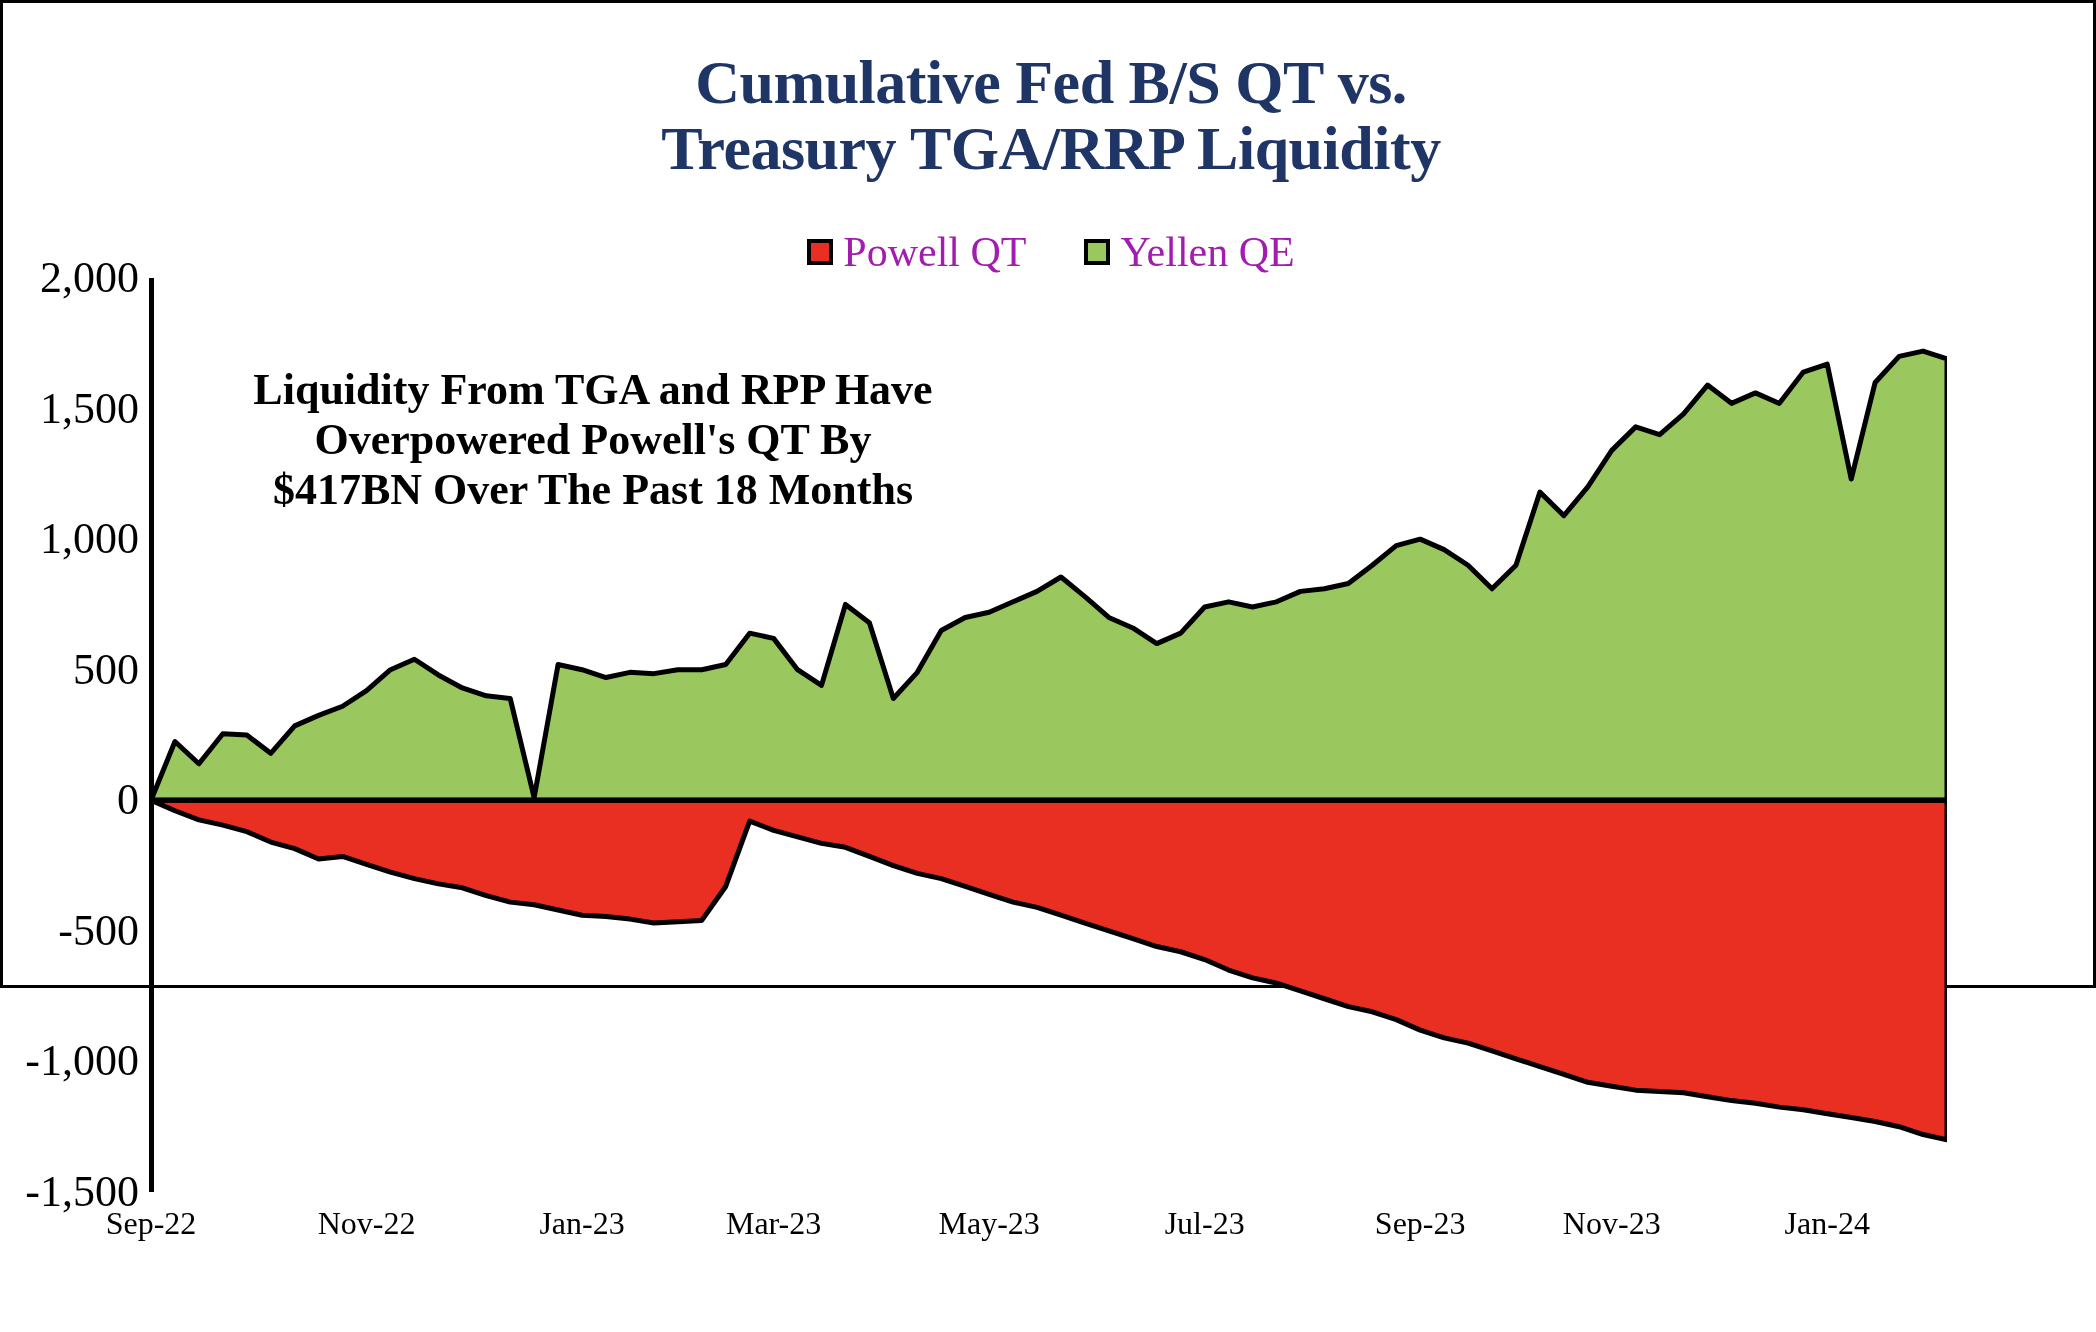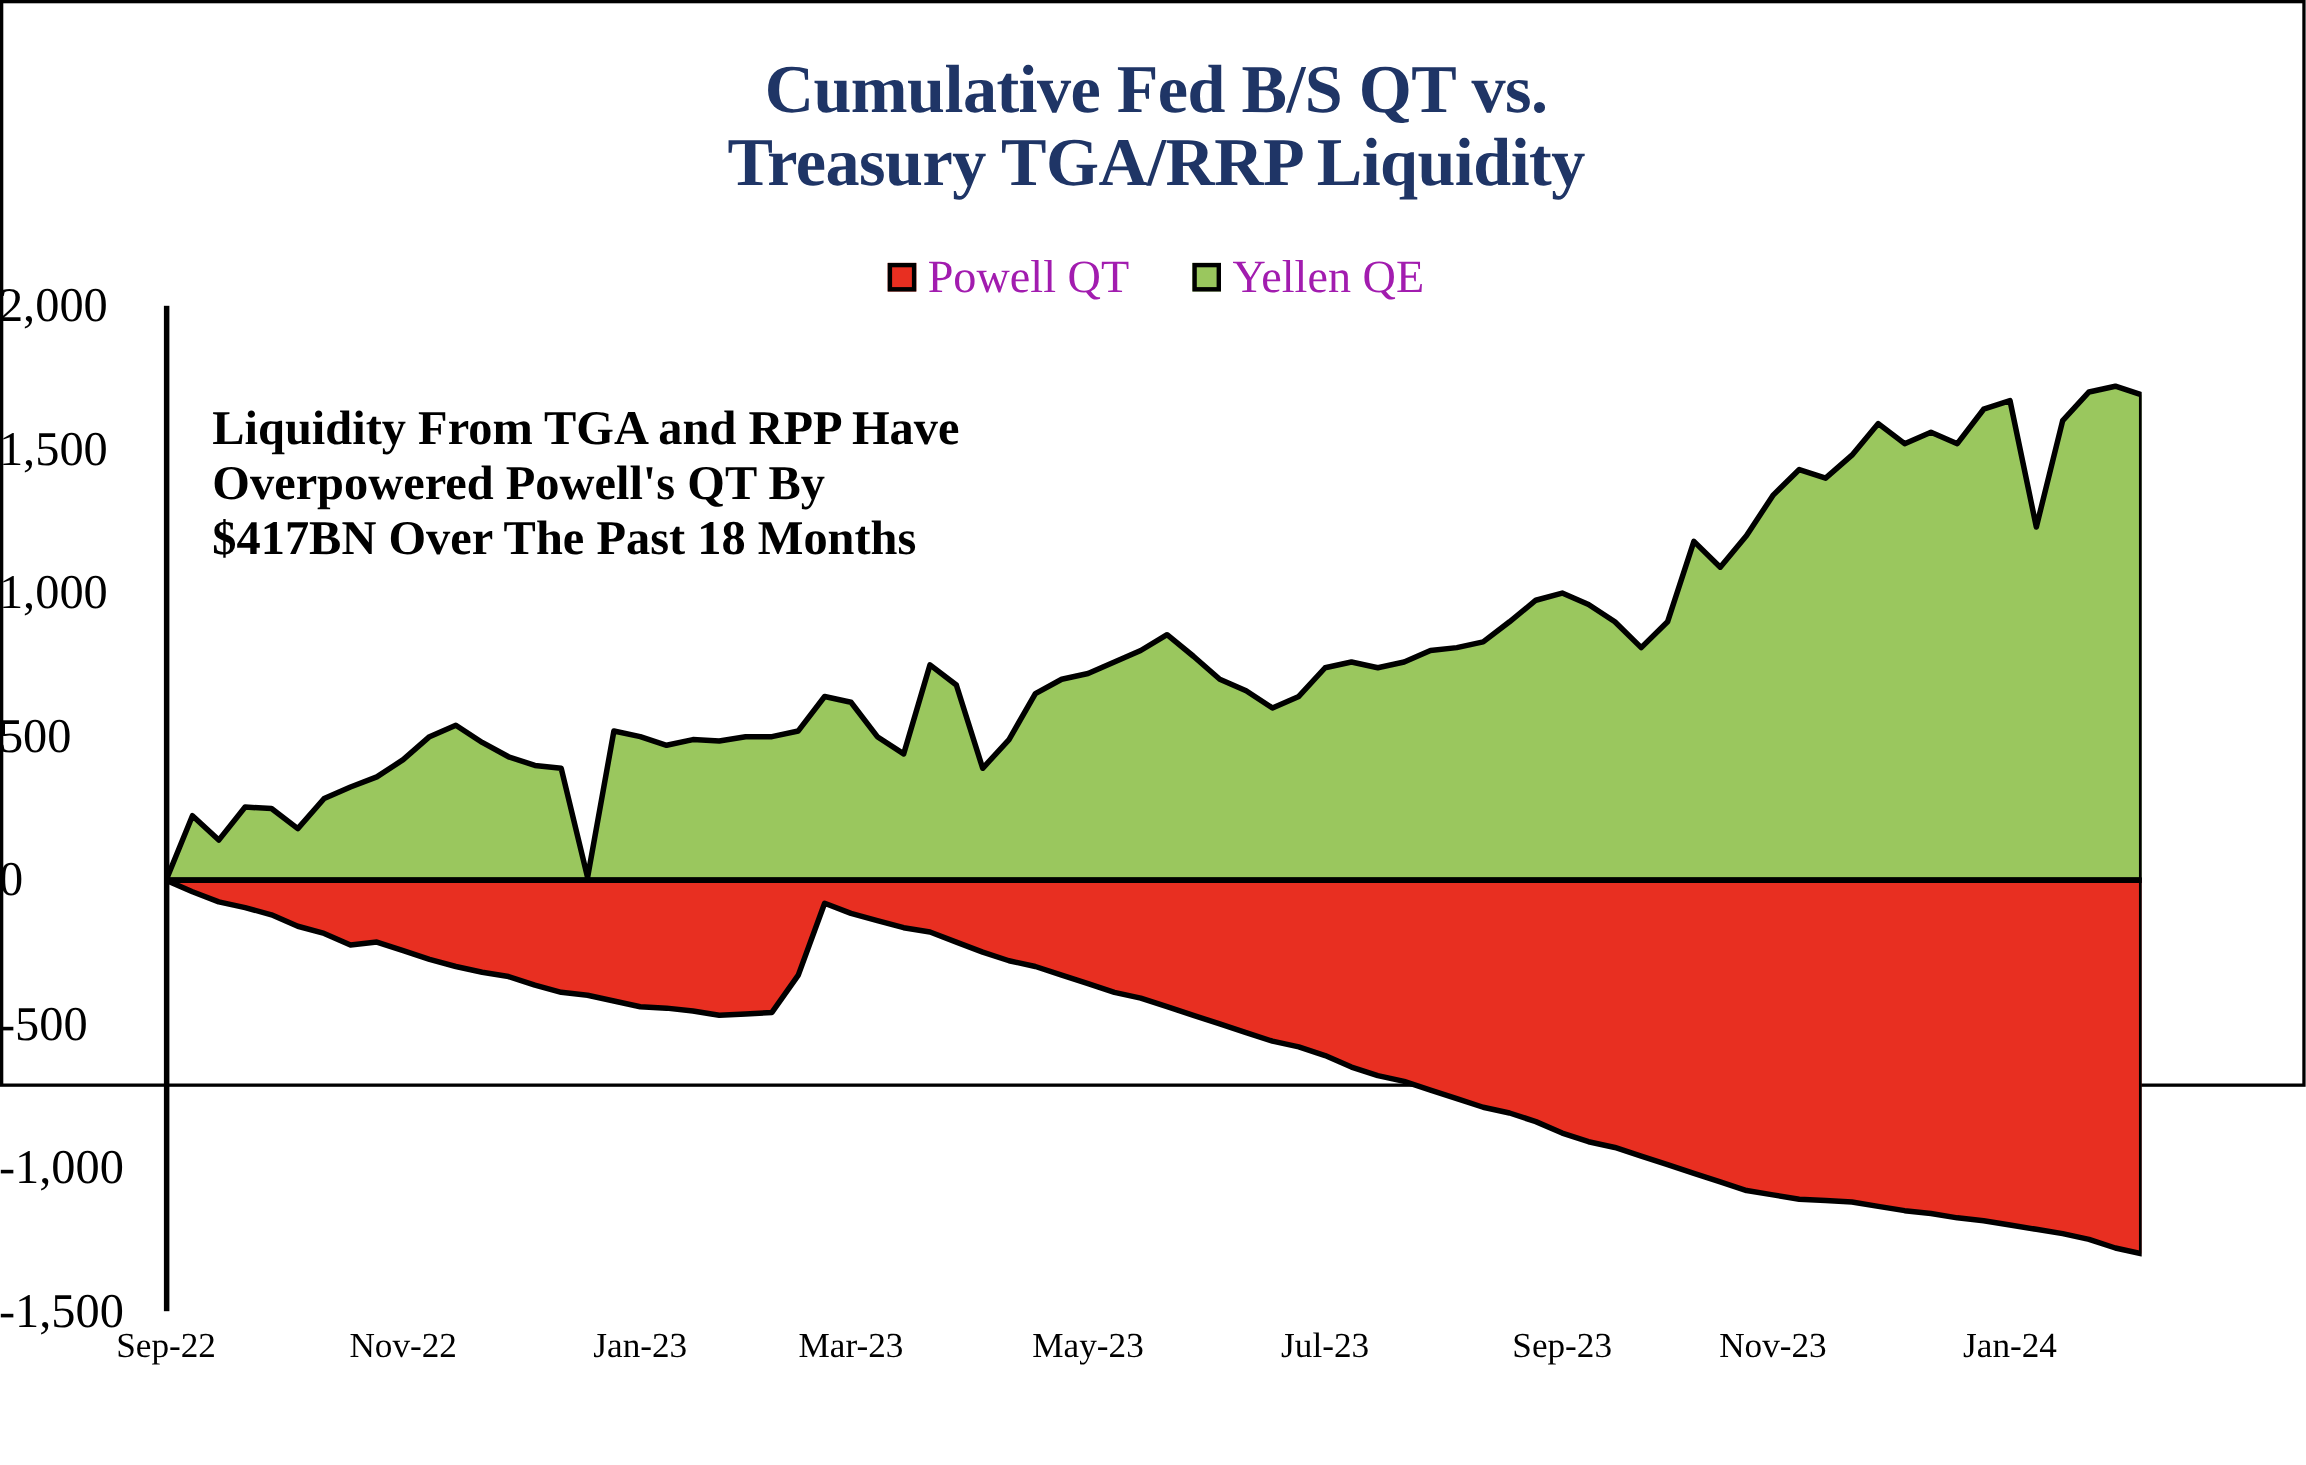--- a/index.html
+++ b/index.html
@@ -22,33 +22,33 @@
   .lg-tx{font-size:42px;color:#a21caf;font-family:"Liberation Serif",serif;
          line-height:42px;}
 
   
   #plot{position:absolute;left:148px;top:275px;width:1796px;height:914px;}
   #plotsvg{position:absolute;left:0;top:0;}
 
   
   #yaxis{position:absolute;left:146px;top:275px;width:5px;height:914px;
          background:#000;}
-  .ytick{position:absolute;right:0;width:140px;text-align:left;
+  .ytick{position:absolute;right:0;width:140px;text-align:right;
          font-size:44px;color:#000;font-family:"Liberation Serif",serif;
          line-height:44px;}
   #ylabels{position:absolute;left:0;top:275px;width:136px;height:914px;}
   .ytick{right:0;transform:translateY(-22px);}
 
   #xlabels{position:absolute;left:148px;top:1196px;width:1796px;height:60px;}
   .xtick{position:absolute;top:0;font-size:32px;color:#000;
          font-family:"Liberation Serif",serif;line-height:48px;
          transform:translateX(-50%);white-space:nowrap;}
 
   
-  #annot{position:absolute;left:190px;top:362px;width:800px;text-align:left;
+  #annot{position:absolute;left:190px;top:362px;width:800px;text-align:center;
          color:#000;font-weight:bold;font-size:44px;line-height:50px;
          font-family:"Liberation Serif",serif;}
   #annot .ln{display:block;}
 
   
   .serieslab{position:absolute;color:#ffffff;font-weight:bold;font-size:46px;
              line-height:52px;font-family:"Liberation Serif",serif;}
   #lab-green{left:1608px;top:554px;}
   #lab-red{left:1600px;top:896px;}
   .serieslab .ln{display:block;}

